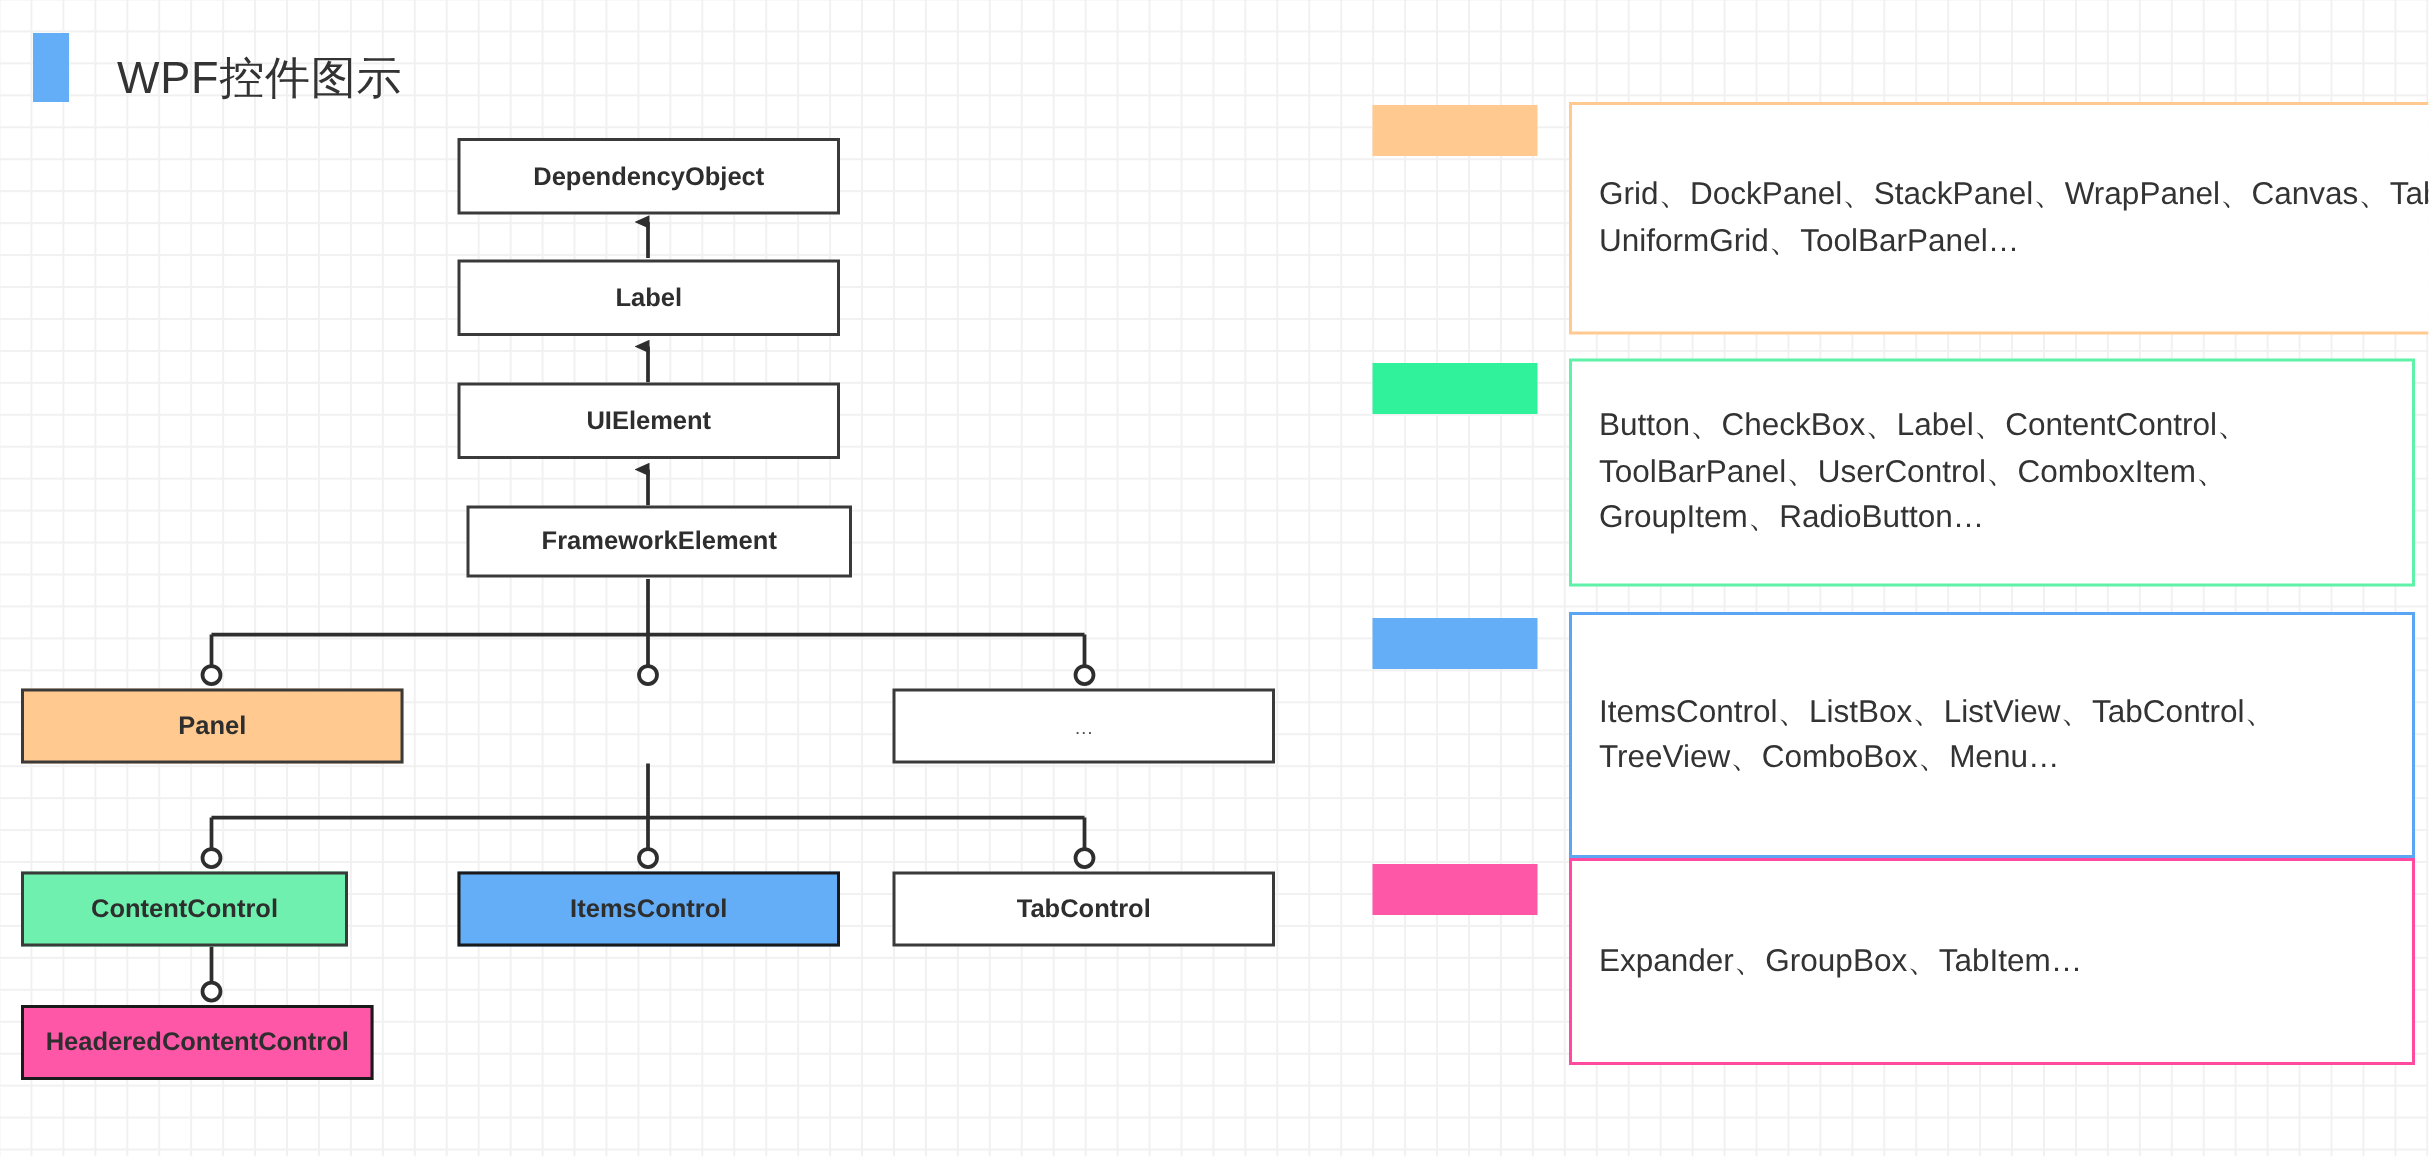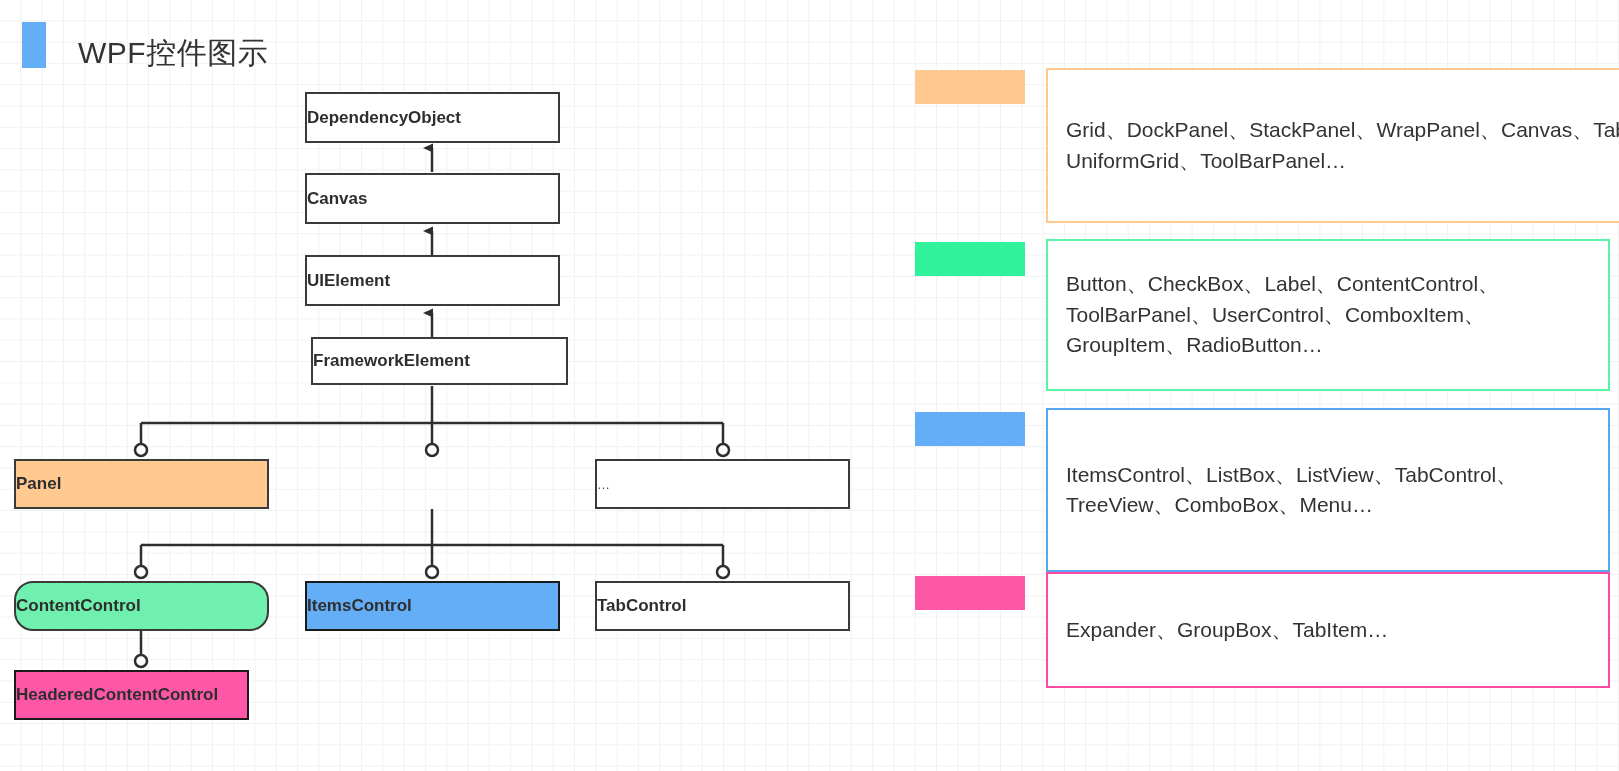--- a/index.html
+++ b/index.html
@@ -44,21 +44,21 @@
   }
 
   
   .node {
     position: absolute;
     box-sizing: border-box;
     border: 2.5px solid #3a3a3a;
     background: #ffffff;
     display: flex;
     align-items: center;
-    justify-content: flex-start;
+    justify-content: center;
     color: #2e2e2e;
     font-size: 17px;
     font-weight: bold;
     text-align: center;
   }
   .node.ellipsis { font-size: 13px; color: #555; font-weight: normal; }
 
   
   #links {
     position: absolute;
@@ -135,41 +135,41 @@
 
     <line x1="141" y1="631" x2="141" y2="655" stroke="#2e2e2e" stroke-width="2.5"></line>
     <circle cx="141" cy="661" r="6" fill="#ffffff" stroke="#2e2e2e" stroke-width="2.5"></circle>
   </svg>
 
   <div class="node" style="left:305px; top:92px; width:255px; height:51px;">
     <span>DependencyObject</span>
   </div>
 
   <div class="node" style="left:305px; top:173px; width:255px; height:51px;">
-    <span>Canvas</span>
+    <span>Label</span>
   </div>
 
   <div class="node" style="left:305px; top:255px; width:255px; height:51px;">
     <span>UIElement</span>
   </div>
 
   <div class="node" style="left:300px; top:337px; width:257px; height:48px;margin-left:11px;">
     <span>FrameworkElement</span>
   </div>
 
   <div class="node" style="left:14px; top:459px; width:255px; height:50px; background:#ffc98f;">
     <span>Panel</span>
   </div>
 
 
   <div class="node ellipsis" style="left:595px; top:459px; width:255px; height:50px;">
     <span>…</span>
   </div>
 
-  <div class="node" style="left:14px; top:581px; width:255px; height:50px; background:#6ff0ae;border-radius:19px;">
+  <div class="node" style="left:14px; top:581px; width:218px; height:50px; background:#6ff0ae;">
     <span>ContentControl</span>
   </div>
 
   <div class="node" style="left:305px; top:581px; width:255px; height:50px; background:#64aef7; border-color:#1a1a1a;">
     <span>ItemsControl</span>
   </div>
 
   <div class="node" style="left:595px; top:581px; width:255px; height:50px;">
     <span>TabControl</span>
   </div>
@@ -187,17 +187,17 @@
   <div class="legend-box" style="left:1046px; top:239px; width:564px; height:152px; border-color:#5df2a8;">
     <div class="legend-text">Button、CheckBox、Label、ContentControl、ToolBarPanel、UserControl、ComboxItem、GroupItem、RadioButton…</div>
   </div>
 
   <div class="legend-swatch" style="left:915px; top:412px; background:#64aef7;"></div>
   <div class="legend-box" style="left:1046px; top:408px; width:564px; height:164px; border-color:#5aa6f5;">
     <div class="legend-text">ItemsControl、ListBox、ListView、TabControl、TreeView、ComboBox、Menu…</div>
   </div>
 
   <div class="legend-swatch" style="left:915px; top:576px; background:#ff57a8;"></div>
-  <div class="legend-box" style="left:1046px; top:572px; width:564px; height:116px; border-color:#ff4aa0;">
+  <div class="legend-box" style="left:1046px; top:572px; width:564px; height:138px; border-color:#ff4aa0;">
     <div class="legend-text">Expander、GroupBox、TabItem…</div>
   </div>
 
 </div>
 
 </body></html>

